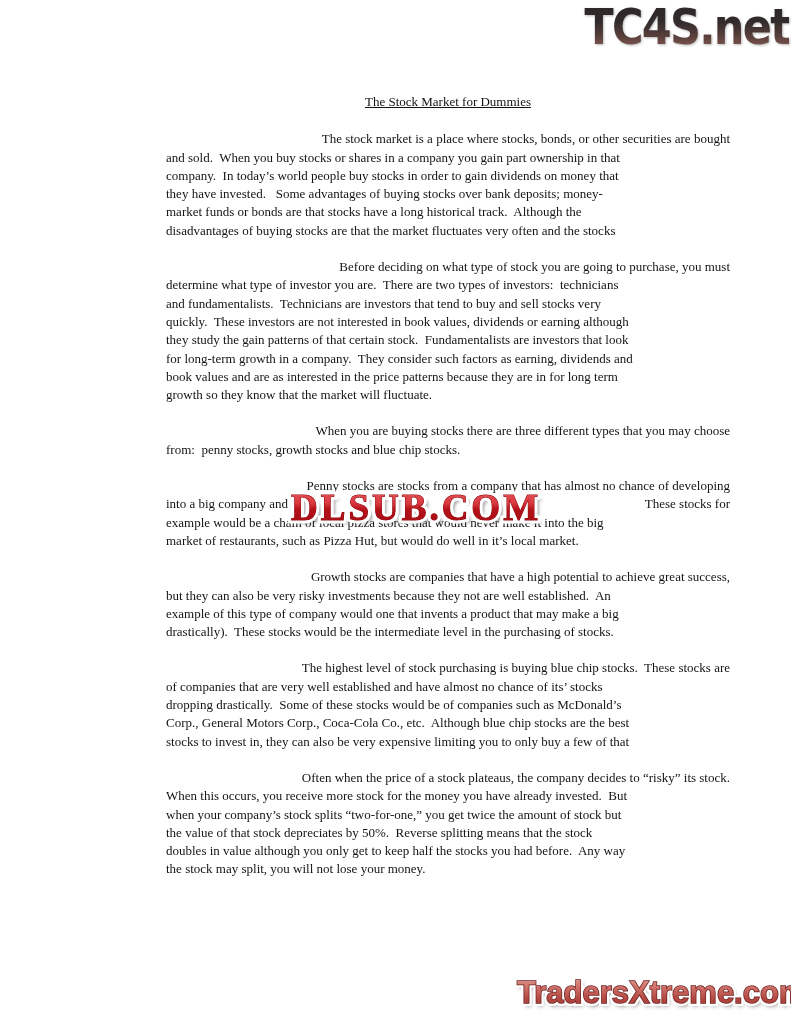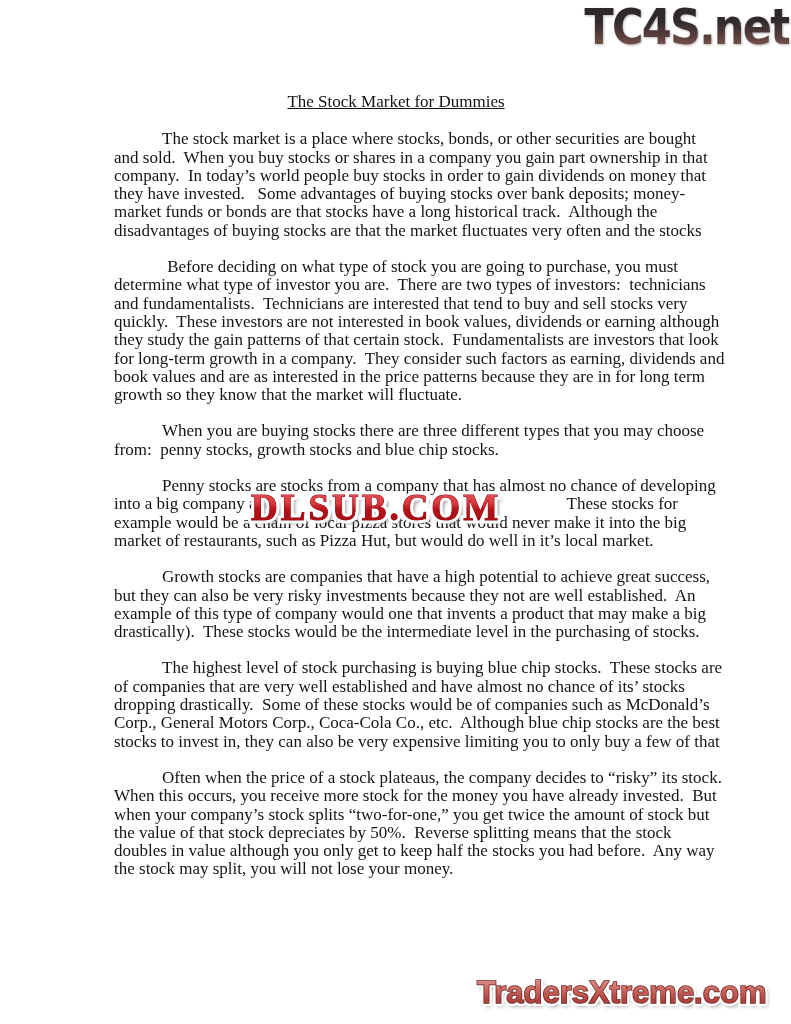--- a/index.html
+++ b/index.html
@@ -3,29 +3,29 @@
 <meta charset="utf-8">
 <style>
   html, body { margin: 0; padding: 0; }
   body {
     width: 791px; height: 1024px;
     background: #ffffff;
     position: relative;
     overflow: hidden;
     font-family: "Liberation Serif", serif;
   }
-  .page { position: absolute; inset: 0; background: #ffffff; }
+  .page { position: absolute; inset: 0; background: #ffffff; margin-left: 40px; }
 
   
   .content {
     position: absolute;
-    left: 114px; top: 93px;
+    left: 126px; top: 93px;
     width: 564px;
     color: #141414;
-    font-size: 17px;
+    font-size: 13px;
     line-height: 18.3px;
   }
   .doc-title {
     text-align: center;
     text-decoration: underline;
     margin-bottom: 19px;
     white-space: pre;
   }
   .para { margin: 0 0 18px 0; }
   .tline { white-space: pre; }
@@ -116,21 +116,21 @@
         <div class="tline">and sold.  When you buy stocks or shares in a company you gain part ownership in that</div>
         <div class="tline">company.  In today’s world people buy stocks in order to gain dividends on money that</div>
         <div class="tline">they have invested.   Some advantages of buying stocks over bank deposits; money-</div>
         <div class="tline">market funds or bonds are that stocks have a long historical track.  Although the</div>
         <div class="tline">disadvantages of buying stocks are that the market fluctuates very often and the stocks</div>
       </div>
 
     <div class="para">
         <div class="tline">Before deciding on what type of stock you are going to purchase, you must</div>
         <div class="tline">determine what type of investor you are.  There are two types of investors:  technicians</div>
-        <div class="tline">and fundamentalists.  Technicians are interested that tend to buy and sell stocks very</div>
+        <div class="tline">and fundamentalists.  Technicians are investors that tend to buy and sell stocks very</div>
         <div class="tline">quickly.  These investors are not interested in book values, dividends or earning although</div>
         <div class="tline">they study the gain patterns of that certain stock.  Fundamentalists are investors that look</div>
         <div class="tline">for long-term growth in a company.  They consider such factors as earning, dividends and</div>
         <div class="tline">book values and are as interested in the price patterns because they are in for long term</div>
         <div class="tline">growth so they know that the market will fluctuate.</div>
       </div>
 
     <div class="para">
         <div class="tline">When you are buying stocks there are three different types that you may choose</div>
         <div class="tline">from:  penny stocks, growth stocks and blue chip stocks.</div>

